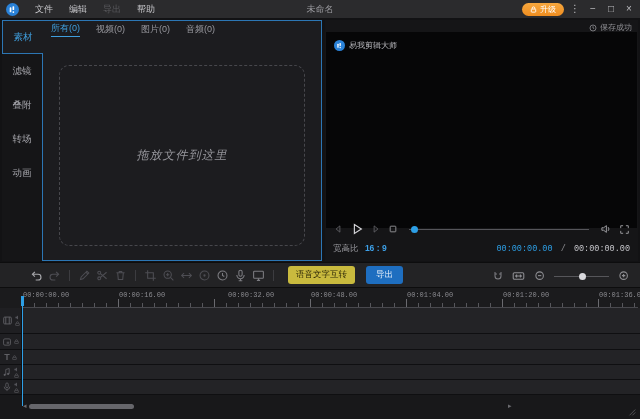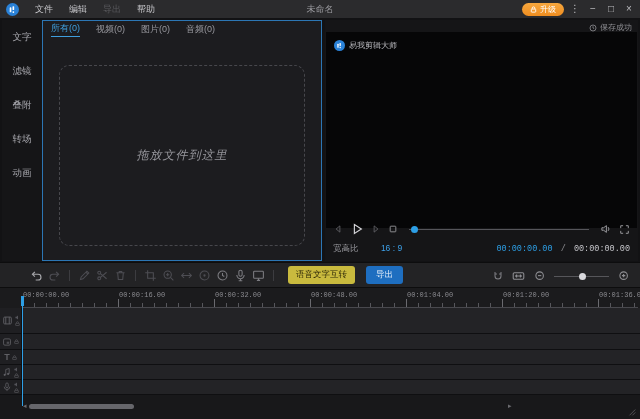--- a/index.html
+++ b/index.html
@@ -48,21 +48,21 @@
              display:flex; align-items:center; justify-content:center; }
   .wm-text { font-size:8px; color:#b9b9be; }
   .pv-controls { position:absolute; left:8px; right:8px; top:201px; height:16px;
                  display:flex; align-items:center; gap:7px; }
   .pv-slider { flex:1; position:relative; height:7px; margin:0 4px; }
   .pv-slider .track { position:absolute; left:0; right:0; top:3px; height:1px; background:#55555a; }
   .pv-slider .dot { position:absolute; left:2px; top:0; width:7px; height:7px; border-radius:50%; background:#2d9fe6; }
   .pv-info { position:absolute; left:8px; right:8px; top:223px; height:12px;
              display:flex; align-items:center; justify-content:space-between; font-size:8.5px; }
   .mono { font-family:Liberation Mono, monospace; }
-  .aspect-label { color:#9a9aa0; } .aspect-value { color:#3da0e8; margin-left:20px; }
+  .aspect-label { color:#9a9aa0; } .aspect-value { color:#3da0e8; margin-left:4px;font-weight:bold; }
   .t-cur { color:#2d9fe6; } .t-sep { color:#8a8a8e; margin:0 3px; } .t-tot { color:#c5c5ca; }
 
   
   .toolbar { position:absolute; left:0; top:262px; width:640px; height:26px; background:#232325;
              border-top:1px solid #0d0d0e; border-bottom:1px solid #0d0d0e;
              display:flex; align-items:center; padding-left:30px; gap:5px; }
   .tbi { width:13px; height:13px; display:flex; align-items:center; justify-content:center; color:#8e8e92; flex:0 0 auto; }
   .tbi.on { color:#a8a8ac; } .tbi.off { color:#4d4d53; } .tbi.mid { color:#7c7c81; }
   .tdiv { width:1px; height:11px; background:#3c3c40; margin:0 3px; flex:0 0 auto; }
   .btn { border-radius:3px; font-size:8.5px; padding:3px 8px; margin-left:6px; flex:0 0 auto; }
@@ -133,21 +133,21 @@
         <span class="tab active">所有(0)</span>
         <span class="tab">视频(0)</span>
         <span class="tab">图片(0)</span>
         <span class="tab">音频(0)</span>
       </div>
       <div class="dropzone">
         <span class="dz-text">拖放文件到这里</span>
       </div>
     </div>
     <div class="side">
-      <div class="side-item">文字</div>
+      <div class="side-item active">素材</div>
       <div class="side-item">滤镜</div>
       <div class="side-item">叠附</div>
       <div class="side-item">转场</div>
       <div class="side-item">动画</div>
     </div>
   </div>
 
   <div class="preview-panel">
     <div class="save-status">
       <svg width="8" height="8" viewBox="0 0 16 16" fill="none" stroke="currentColor" stroke-width="1.6">
@@ -323,21 +323,21 @@
             <path d="M5.3 7.5h4.4M7.5 5.3v4.4"></path>
           </svg>
         </span>
     </div>
   </div>
 
   <div class="timeline">
     <div class="ruler">
       <span class="ruler-label mono" style="left:23px">00:00:00.00</span>
       <span class="ruler-label mono" style="left:119px">00:00:16.00</span>
-      <span class="ruler-label mono" style="left:215px">00:00:32.00</span>
+      <span class="ruler-label mono" style="left:228px">00:00:32.00</span>
       <span class="ruler-label mono" style="left:311px">00:00:48.00</span>
       <span class="ruler-label mono" style="left:407px">00:01:04.00</span>
       <span class="ruler-label mono" style="left:503px">00:01:20.00</span>
       <span class="ruler-label mono" style="left:599px">00:01:36.00</span>
       <span class="tick-minor-strip"></span>
       <span class="tick-major" style="left:22px"></span>
       <span class="tick-major" style="left:118px"></span>
       <span class="tick-major" style="left:214px"></span>
       <span class="tick-major" style="left:310px"></span>
       <span class="tick-major" style="left:406px"></span>

